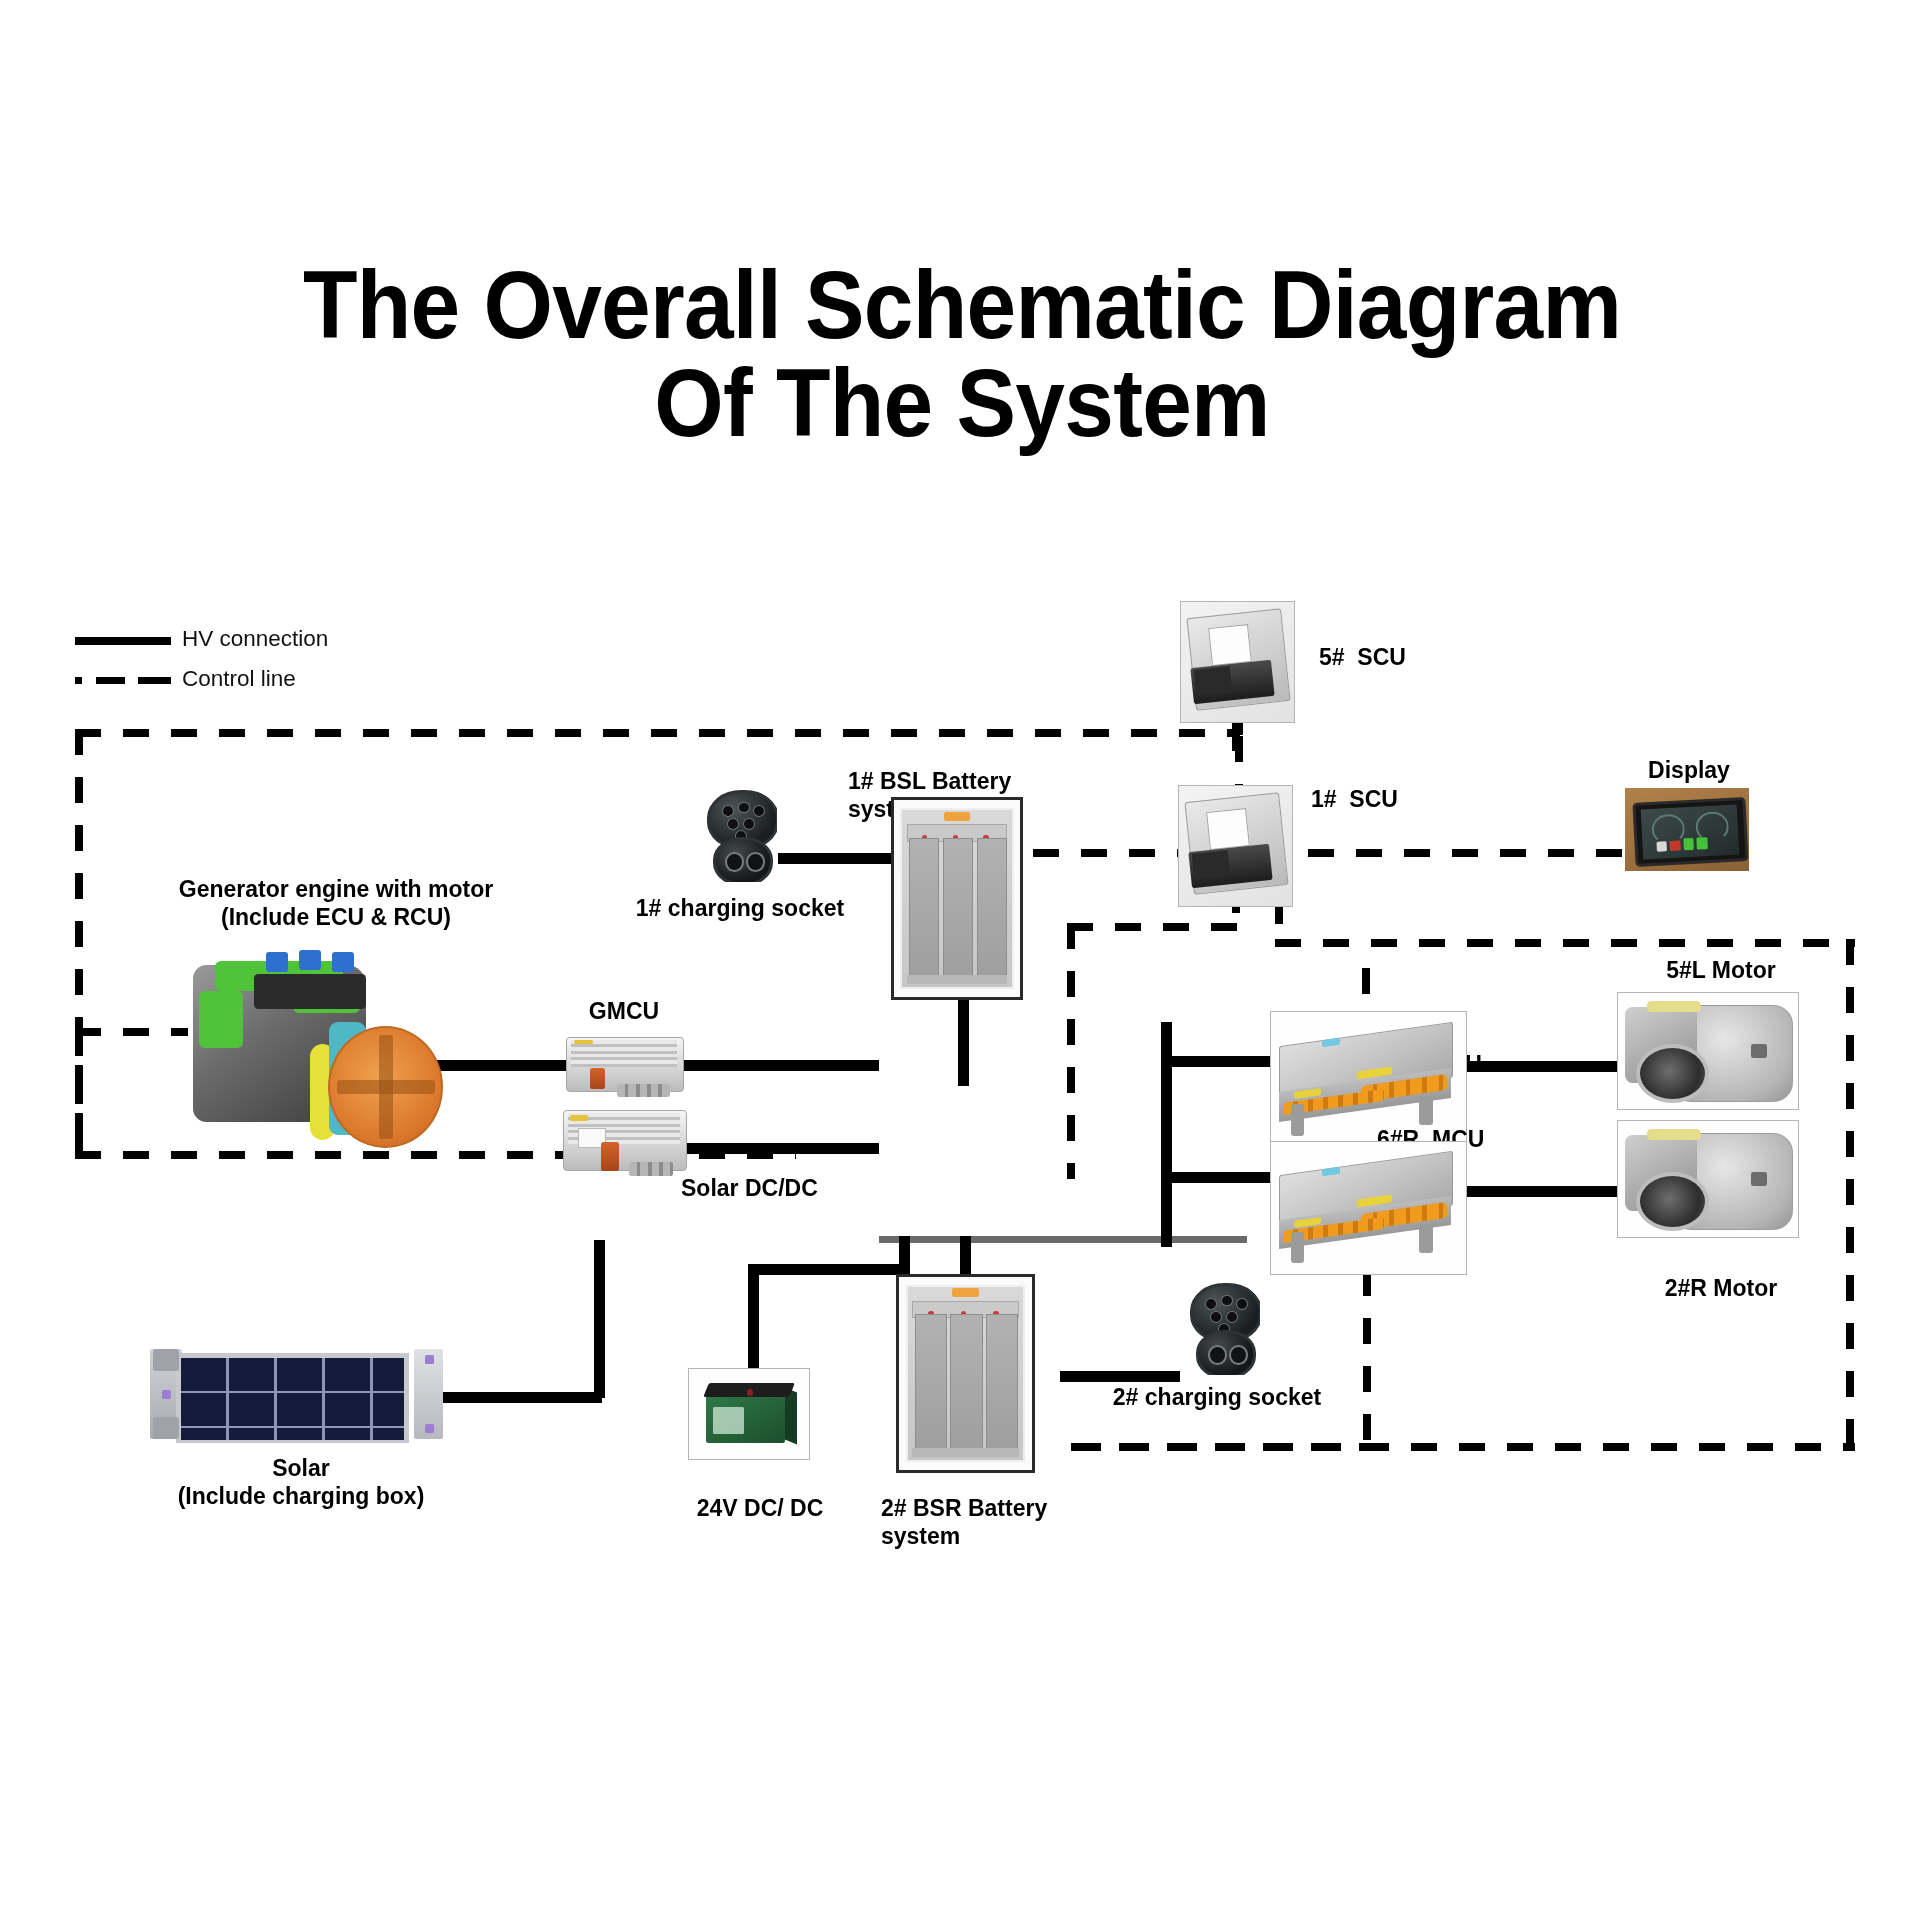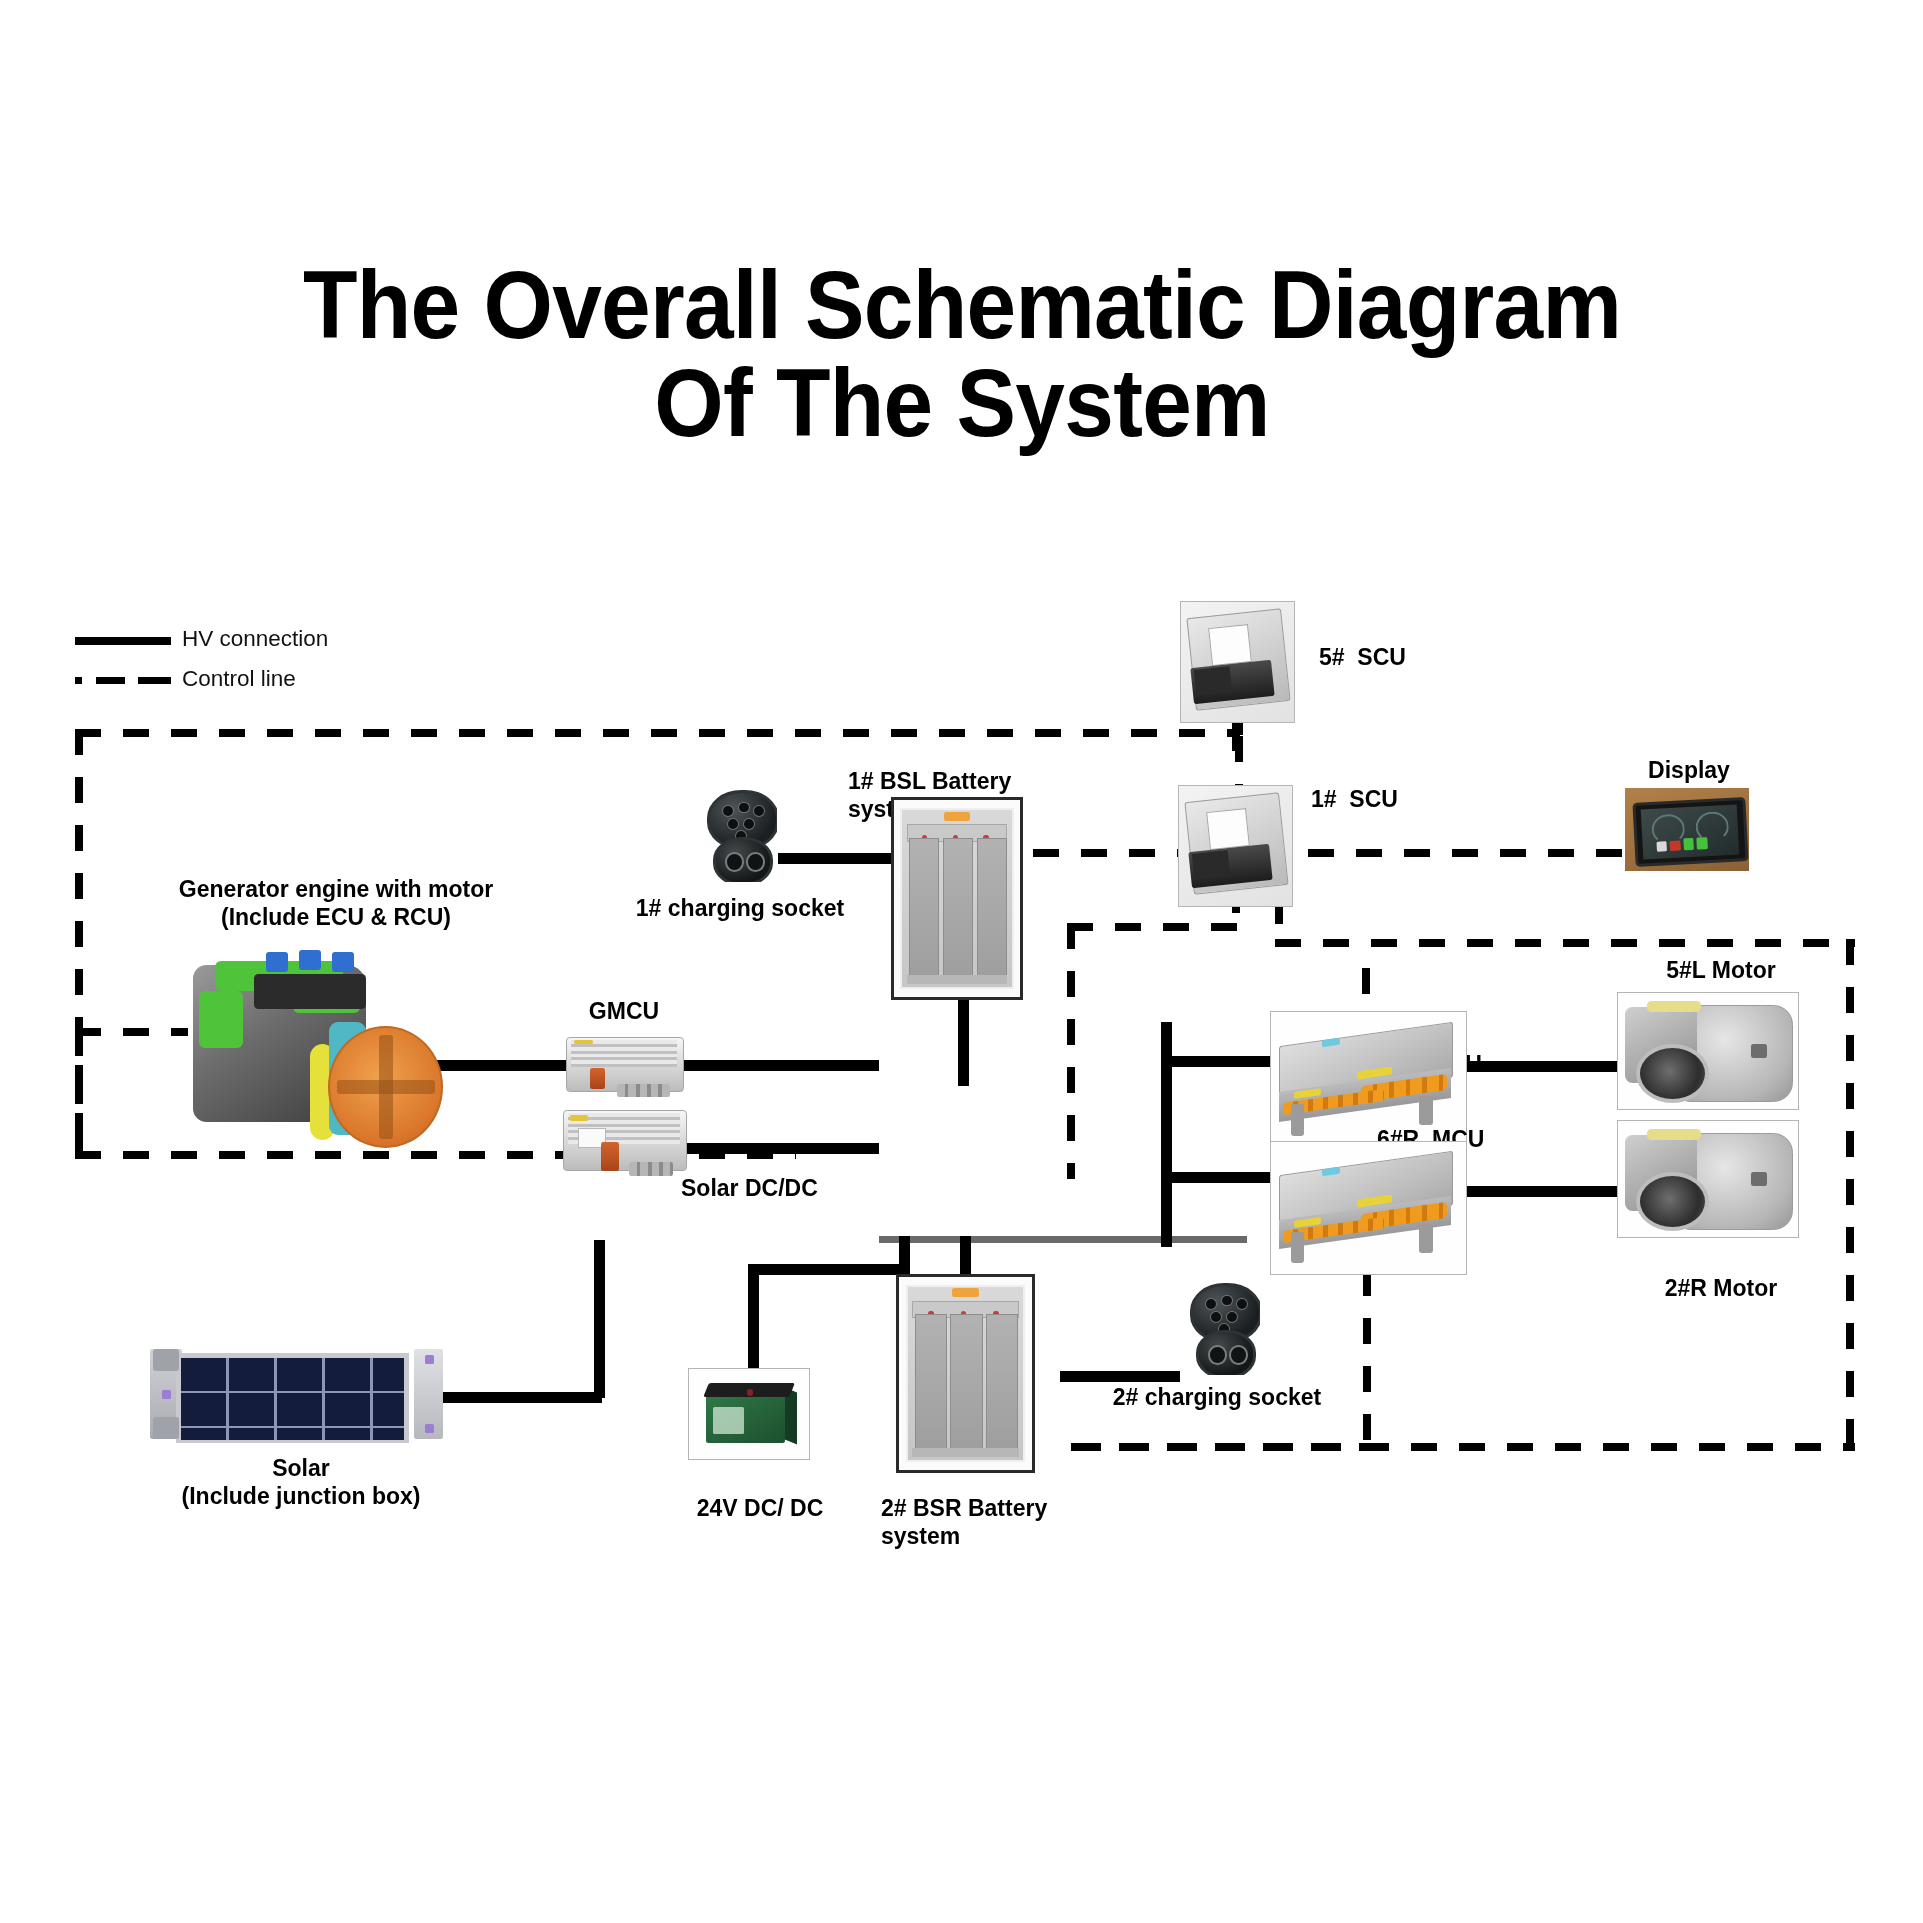--- a/index.html
+++ b/index.html
@@ -483,16 +483,16 @@
     <div class="railL"></div>
     <div class="railR"></div>
     <div class="glass"></div>
     <div class="clip" style="left:1%;top:4%;"></div>
     <div class="clip" style="left:1%;bottom:4%;"></div>
     <div class="purple" style="left:4%;top:46%;"></div>
     <div class="purple" style="right:3%;top:10%;"></div>
     <div class="purple" style="right:3%;bottom:10%;"></div>
   </div>
   <div class="lbl ctr" style="left:301px;top:1454px;text-align:center;">Solar
-(Include junction box)</div>
+(Include charging box)</div>
 
 </div>
 
 
 </body></html>

